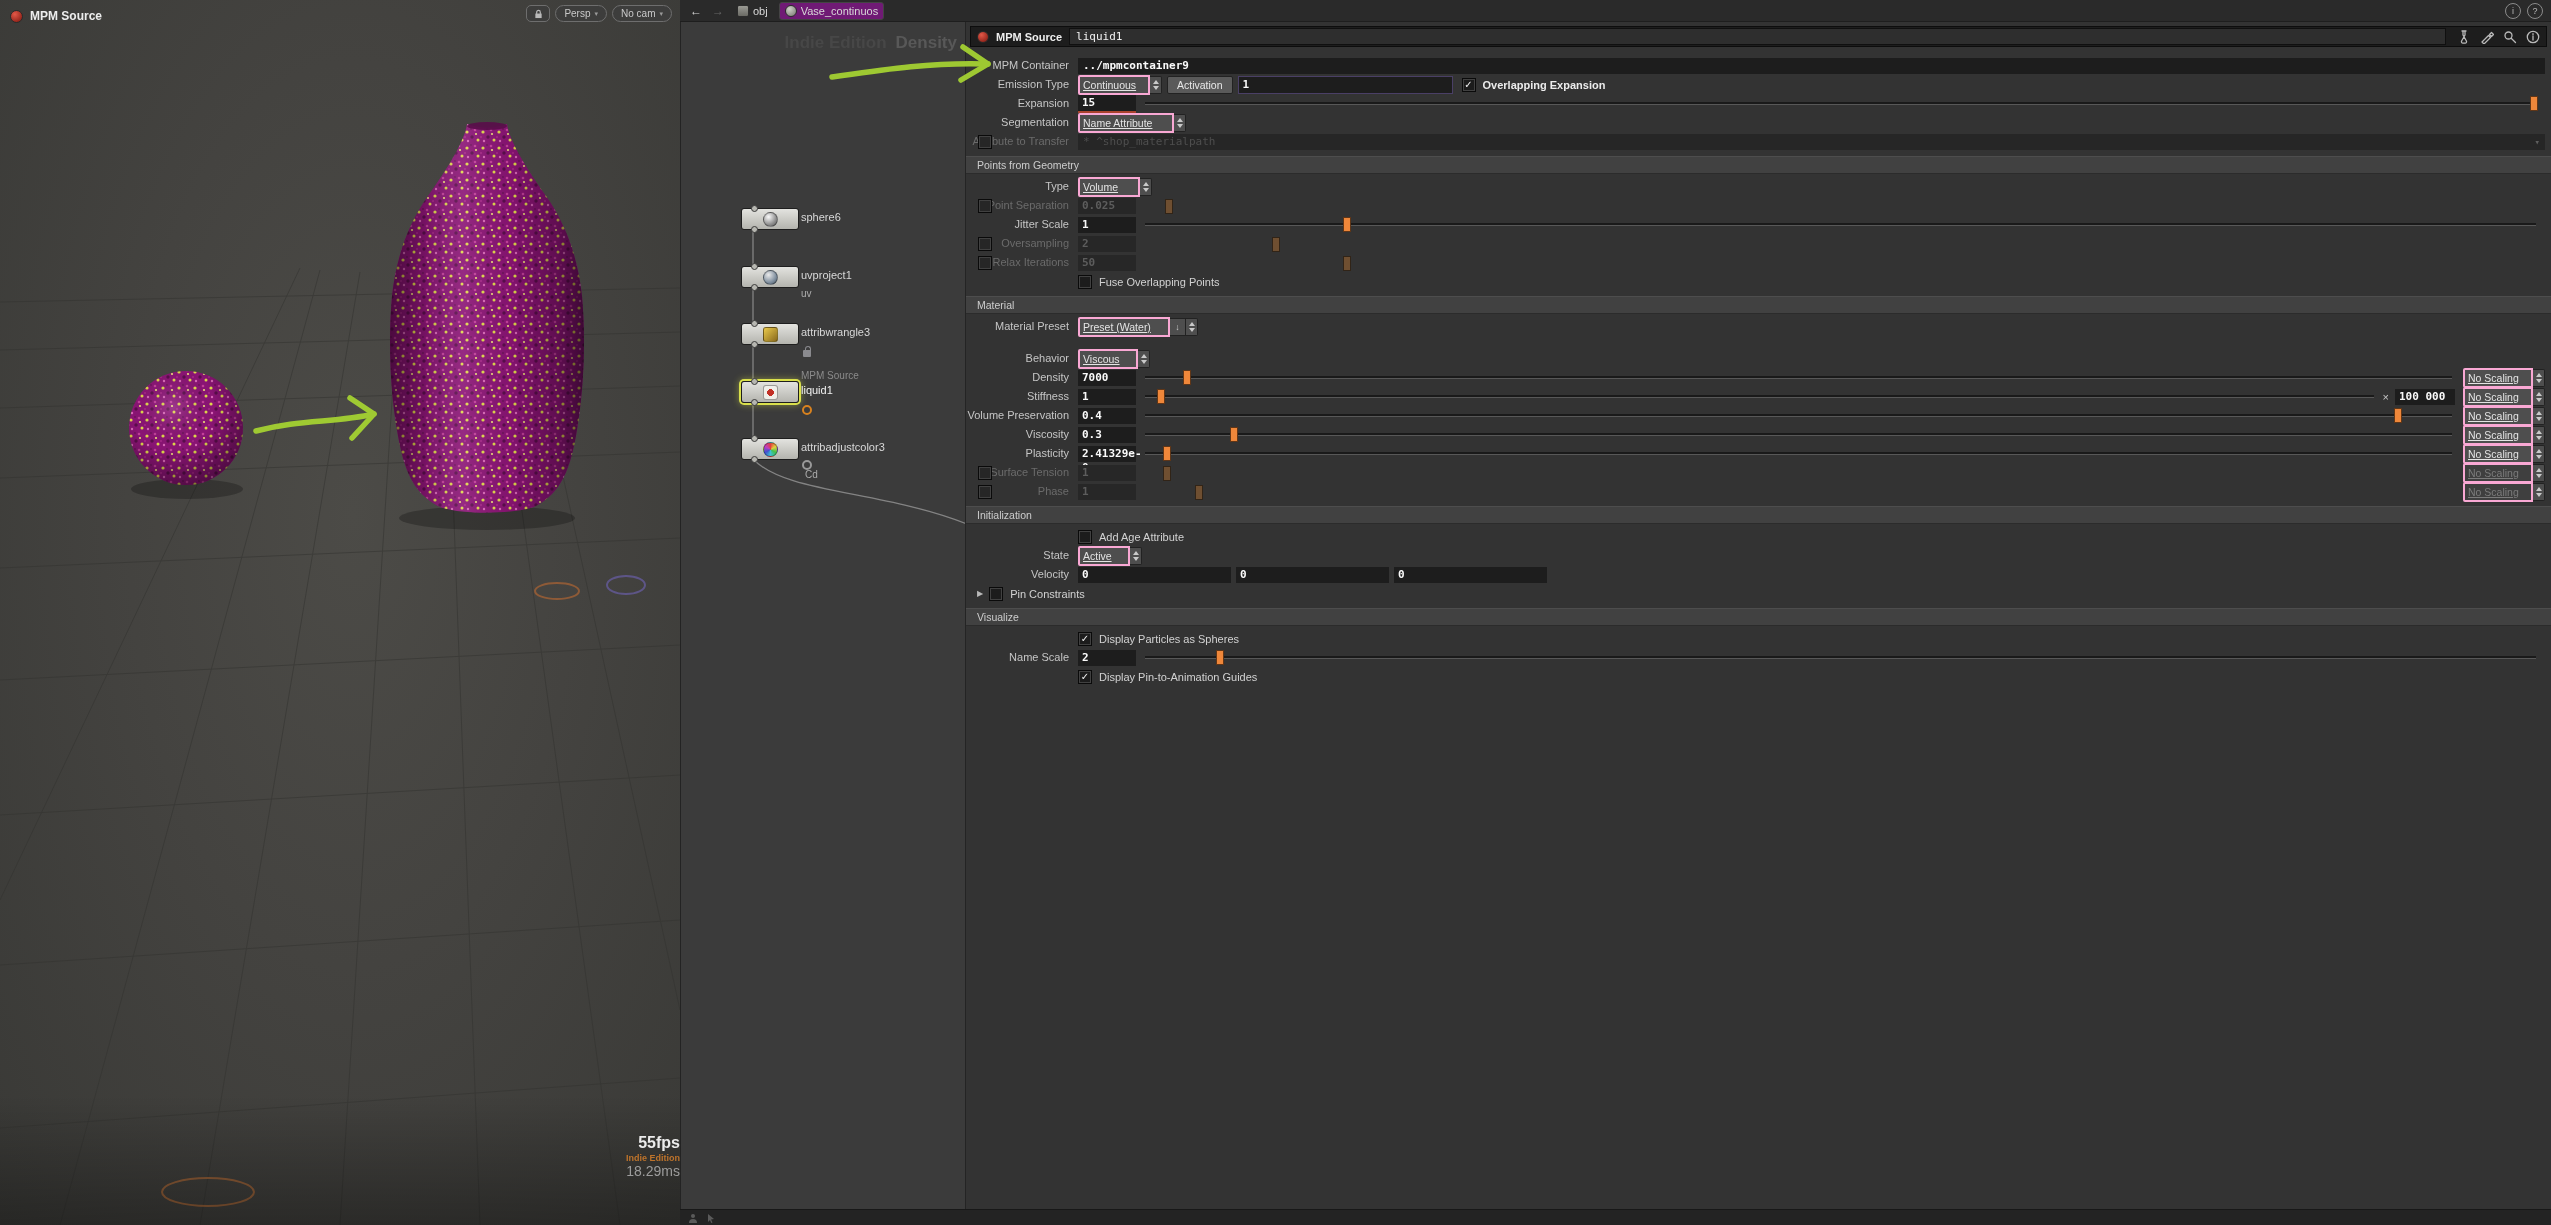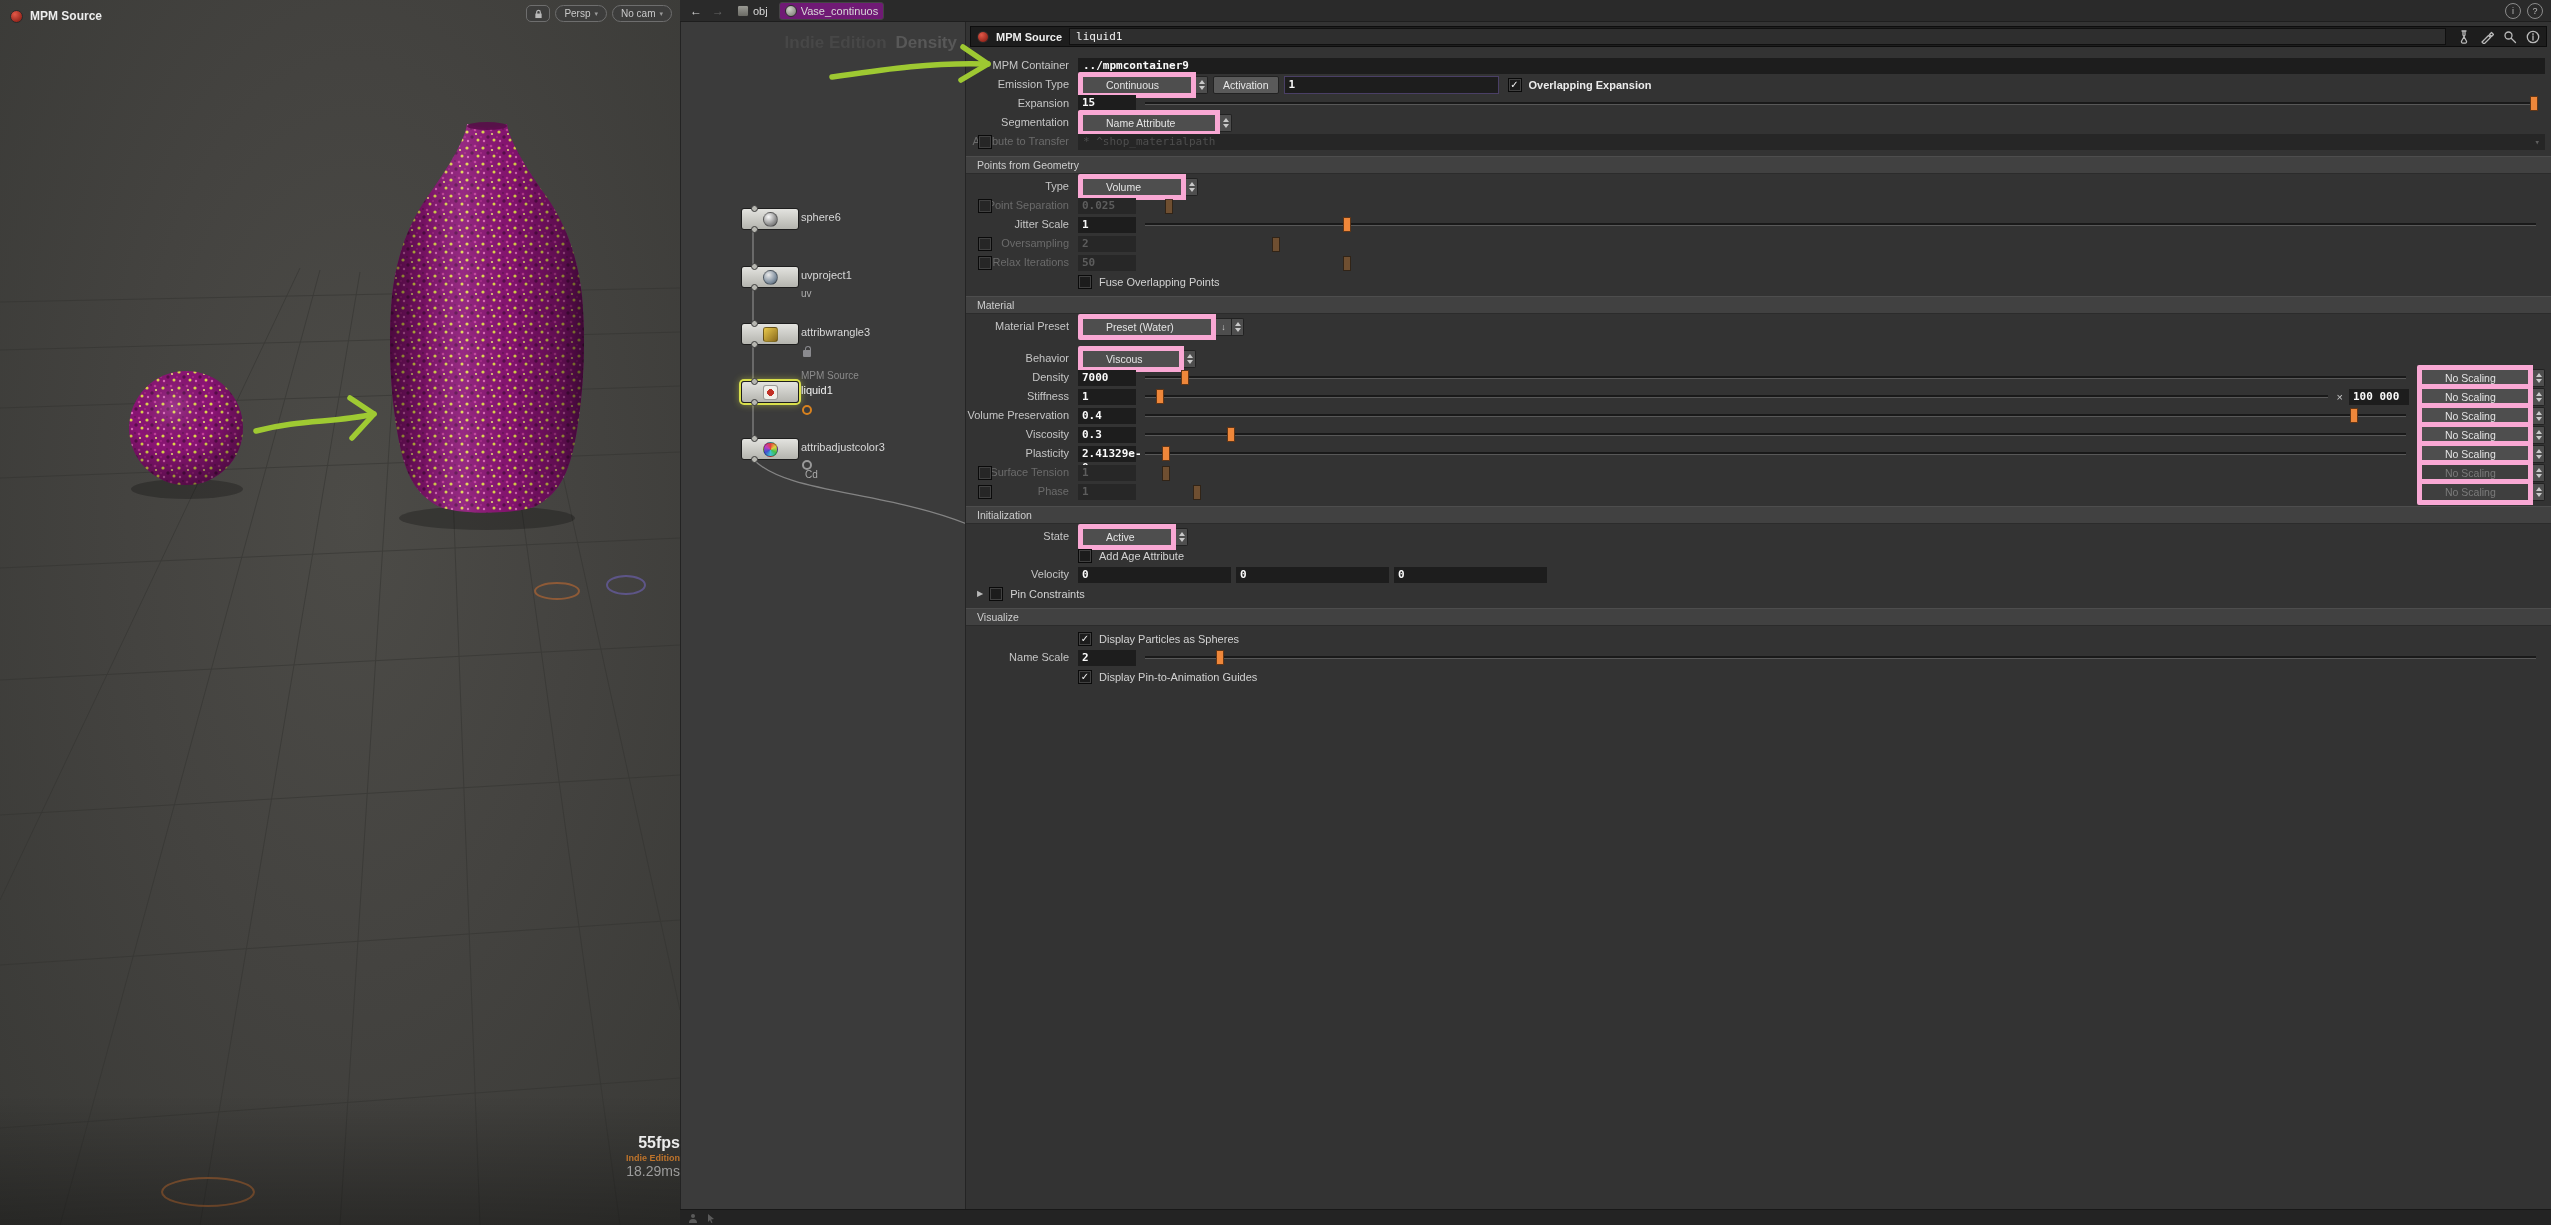--- a/index.html
+++ b/index.html
@@ -88,22 +88,22 @@
   .lc{position:absolute;left:12px;top:3px;}
   .spacer112{width:112px;flex:none;}
   .val{width:50px;flex:none;background:#1d1d1d;color:#fafafa;height:14px;line-height:14px;
     padding:1px 4px;font-family:"DejaVu Sans Mono",monospace;font-size:11px;font-weight:bold;}
   .val.dim{background:#272727;color:#5d5d5d;}
   .fieldwide{flex:1;background:#1d1d1d;height:14px;line-height:14px;padding:1px 5px;
     color:#fafafa;font-family:"DejaVu Sans Mono",monospace;font-size:11px;font-weight:bold;}
   .fieldwide.dimf{background:#262626;color:#4e4e4e;font-weight:normal;display:flex;justify-content:space-between;}
   .dda2{color:#5e5e5e;font-size:9px;}
   .ddgrp{display:flex;flex:none;align-items:center;}
-  .dd{height:16px;line-height:16px;background:#4e4e4e;border:5px solid #f9a8d4;color:#e4e4e4;
-    font-size:10.5px;padding:0 23px;border-radius:2px 0 0 2px;white-space:nowrap;}
+  .dd{height:16px;line-height:16px;background:#4e4e4e;border:2px solid #f9a8d4;color:#e4e4e4;
+    font-size:10.5px;padding:0 3px;border-radius:2px 0 0 2px;white-space:nowrap;text-decoration:underline;}
   .dd.dimd{color:#7b7b7b;background:#3f3f3f;}
   .downbtn{width:15px;height:16px;background:#4e4e4e;border:1px solid #222;border-left:none;
     color:#ccc;font-size:9px;display:flex;align-items:center;justify-content:center;}
   .spin{width:11px;height:16px;background:#4e4e4e;border:1px solid #222;border-left:none;
     border-radius:0 2px 2px 0;display:flex;flex-direction:column;align-items:center;justify-content:center;gap:2px;}
   .spin i{display:block;width:0;height:0;border-left:3px solid transparent;border-right:3px solid transparent;}
   .spin .su{border-bottom:4px solid #c9c9c9;}
   .spin .sd{border-top:4px solid #c9c9c9;}
   .modebtn{height:16px;line-height:16px;padding:0 9px;background:#5a5a5a;border:1px solid #222;
     color:#e8e8e8;font-size:10.5px;margin-left:5px;border-radius:2px;flex:none;}
@@ -605,34 +605,34 @@
           <div class="spin">
               <i class="su"></i>
               <i class="sd"></i>
             </div>
         </div>
       </div>
 
       <div class="secbar">Initialization</div>
 
       <div class="prow">
+        <div class="spacer112"></div>
+        <div class="cbx"></div>
+        <span class="cb-label">Add Age Attribute</span>
+      </div>
+
+      <div class="prow">
         <div class="plabel">State</div>
         <div class="ddgrp">
           <div class="dd" style="width:42px">Active</div>
           <div class="spin">
               <i class="su"></i>
               <i class="sd"></i>
             </div>
         </div>
-      </div>
-
-      <div class="prow">
-        <div class="spacer112"></div>
-        <div class="cbx"></div>
-        <span class="cb-label">Add Age Attribute</span>
       </div>
 
       <div class="prow">
         <div class="plabel">Velocity</div>
         <div class="velval">0</div>
         <div class="velval">0</div>
         <div class="velval">0</div>
       </div>
 
       <div class="prow">

